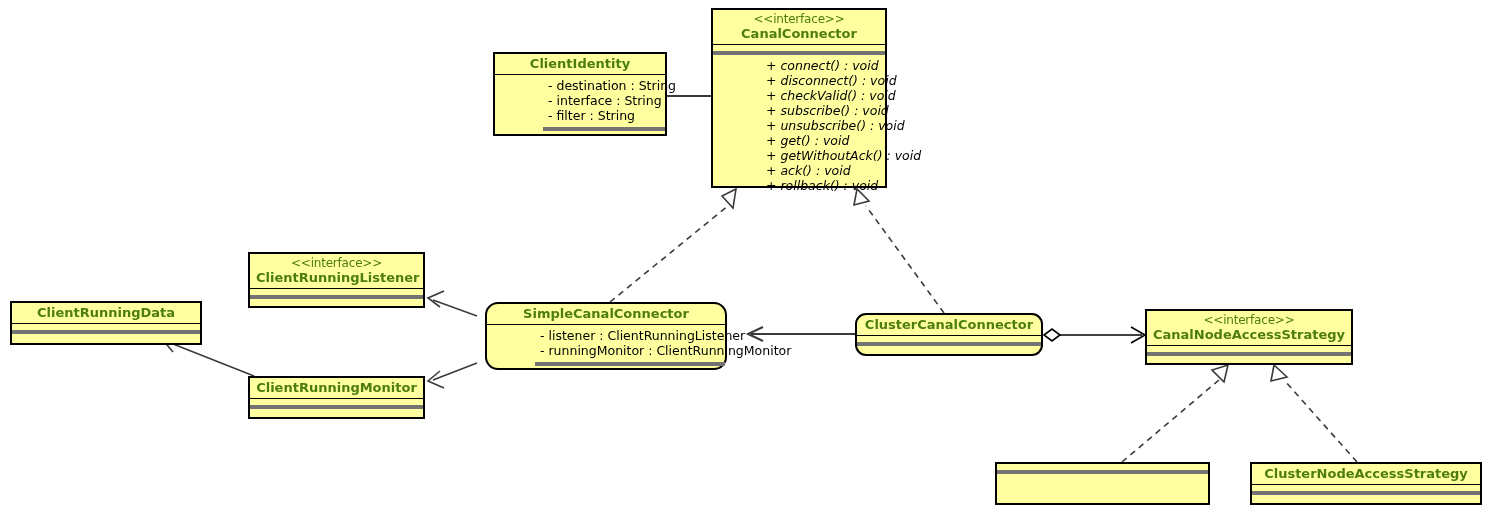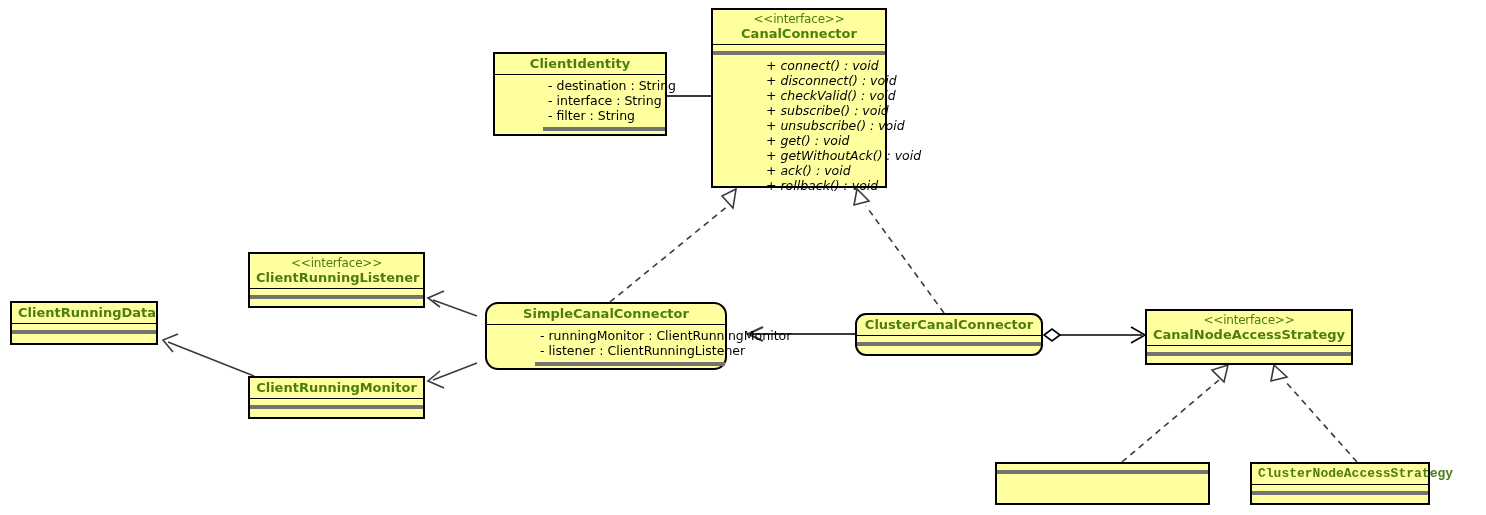--- a/index.html
+++ b/index.html
@@ -154,52 +154,52 @@
           <div class="uml-member">- interface : String</div>
           <div class="uml-member">- filter : String</div>
         </div>
         <div class="uml-compartment empty"></div>
       </div>
       <div class="uml-class" style="left: 248px; top: 252px; width: 177px; height: 56px;">
         <div class="uml-title"><span class="uml-stereo">&lt;&lt;interface&gt;&gt;</span><span>ClientRunningListener</span></div>
         <div class="uml-compartment empty"></div>
         <div class="uml-compartment empty"></div>
       </div>
-      <div class="uml-class" style="left: 10px; top: 301px; width: 148px; height: 44px;">
+      <div class="uml-class" style="left: 10px; top: 301px; width: 192px; height: 44px;">
         <div class="uml-title"><span>ClientRunningData</span></div>
         <div class="uml-compartment empty"></div>
         <div class="uml-compartment empty"></div>
       </div>
       <div class="uml-class" style="left: 248px; top: 376px; width: 177px; height: 43px;">
         <div class="uml-title"><span>ClientRunningMonitor</span></div>
         <div class="uml-compartment empty"></div>
         <div class="uml-compartment empty"></div>
       </div>
       <div class="uml-class" style="left: 485px; top: 302px; width: 242px; height: 68px; border-radius: 13px;">
         <div class="uml-title"><span>SimpleCanalConnector</span></div>
         <div class="uml-compartment filled">
+          <div class="uml-member">- listener : ClientRunningListener</div>
           <div class="uml-member">- runningMonitor : ClientRunningMonitor</div>
-          <div class="uml-member">- listener : ClientRunningListener</div>
         </div>
         <div class="uml-compartment empty"></div>
       </div>
       <div class="uml-class" style="left: 855px; top: 313px; width: 188px; height: 43px; border-radius: 11px;">
         <div class="uml-title"><span>ClusterCanalConnector</span></div>
         <div class="uml-compartment empty"></div>
         <div class="uml-compartment empty"></div>
       </div>
       <div class="uml-class" style="left: 1145px; top: 309px; width: 208px; height: 56px;">
         <div class="uml-title"><span class="uml-stereo">&lt;&lt;interface&gt;&gt;</span><span>CanalNodeAccessStrategy</span></div>
         <div class="uml-compartment empty"></div>
         <div class="uml-compartment empty"></div>
       </div>
       <div class="uml-class" style="left: 995px; top: 462px; width: 215px; height: 43px;">
         <div class="uml-compartment empty"></div>
         <div class="uml-compartment empty"></div>
       </div>
-      <div class="uml-class" style="left: 1250px; top: 462px; width: 180px; height: 43px; font-family: Liberation Mono, monospace;">
+      <div class="uml-class" style="left: 1250px; top: 462px; width: 232px; height: 43px;">
         <div class="uml-title"><span>ClusterNodeAccessStrategy</span></div>
         <div class="uml-compartment empty"></div>
         <div class="uml-compartment empty"></div>
       </div>
     </div>
 
 </div>
 
 </body></html>

